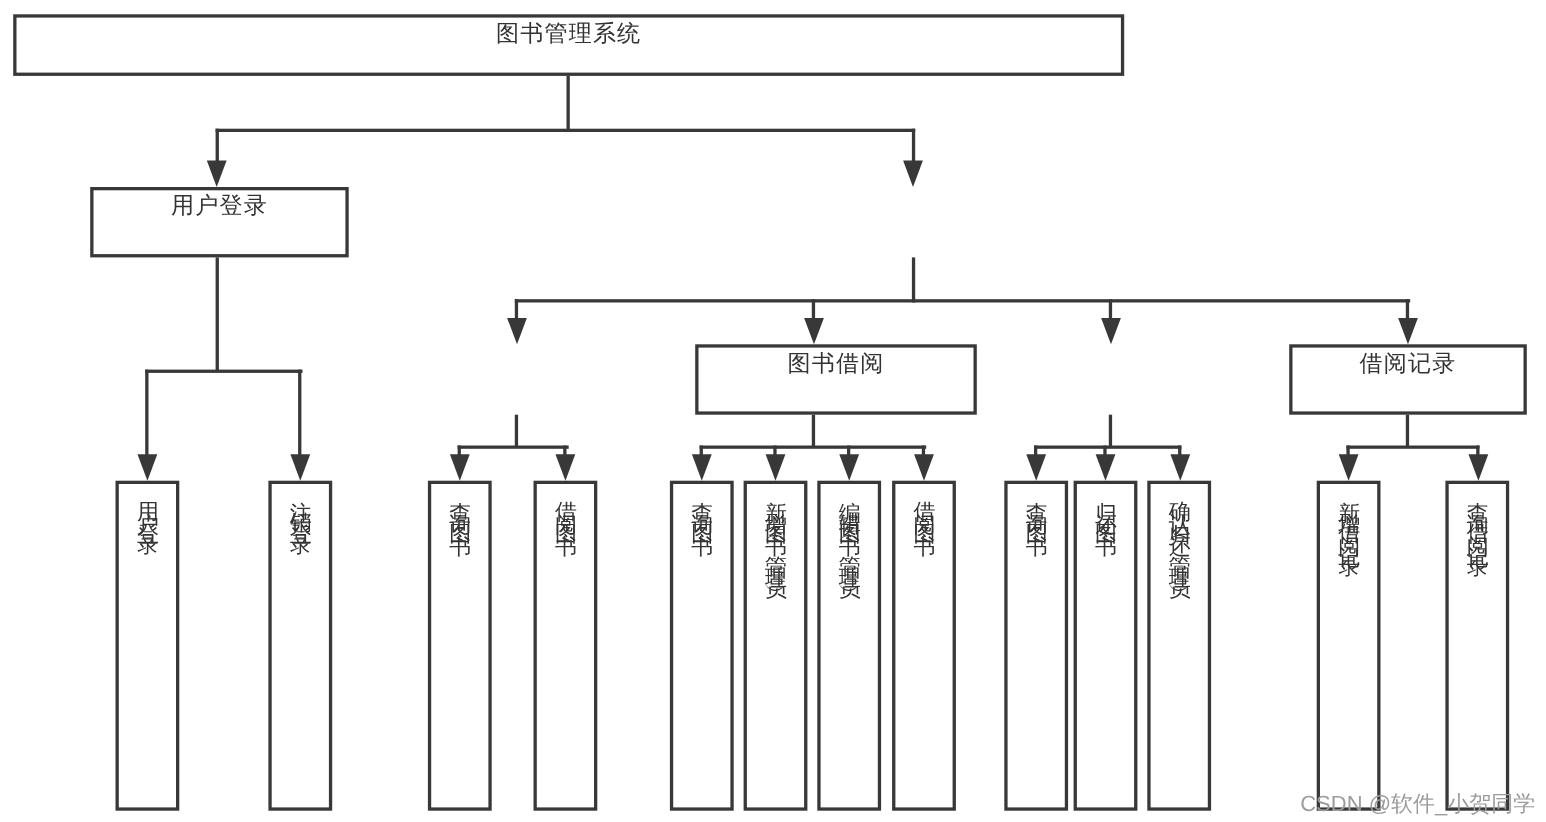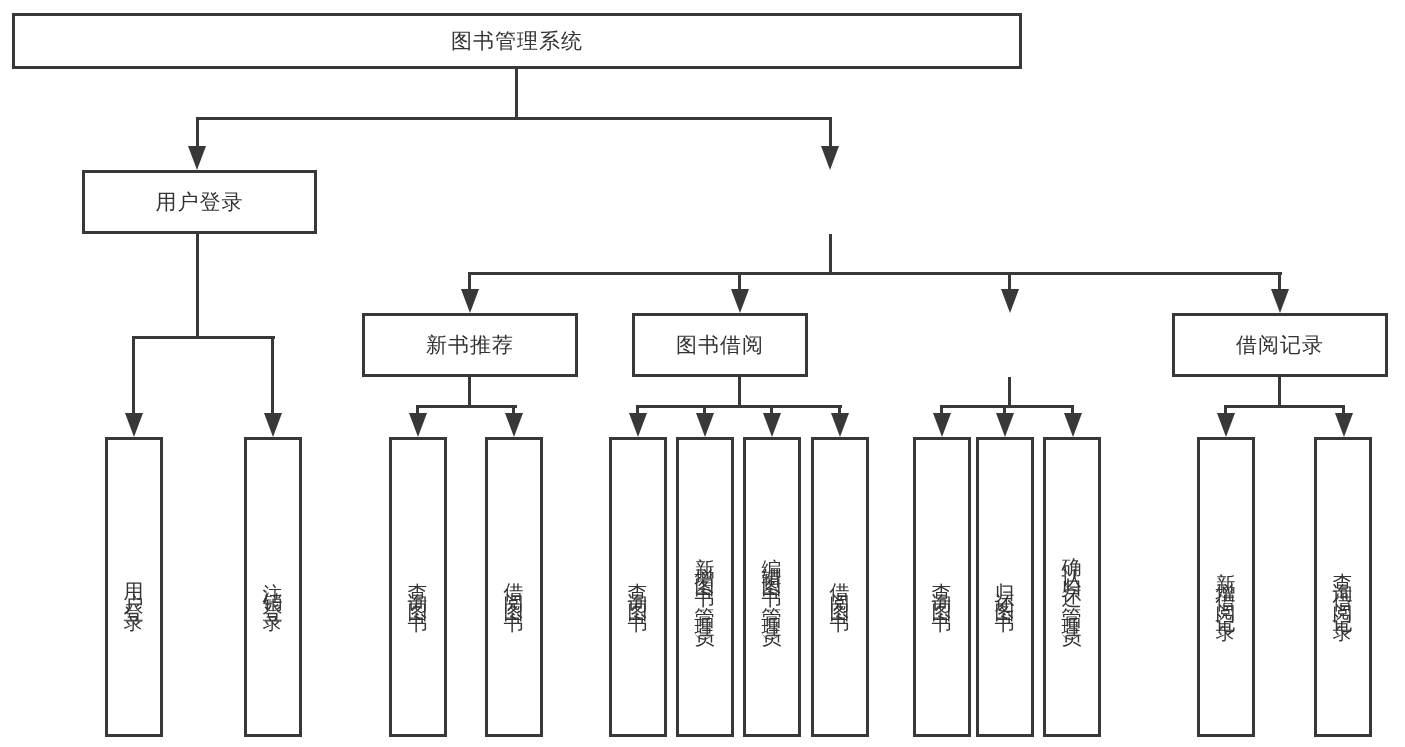--- a/index.html
+++ b/index.html
@@ -14,21 +14,20 @@
     background: #ffffff;
     overflow: hidden;
     font-family: "Liberation Sans", sans-serif;
   }
   .box {
     position: absolute;
     box-sizing: border-box;
     border: 3px solid #383838;
     background: #ffffff;
     display: flex;
-    align-items: center;
     justify-content: center;
     color: #333333;
   }
   .hbox span {
     font-size: 21px;
     letter-spacing: 1px;
     white-space: nowrap;
   }
   .vbox span {
     writing-mode: vertical-rl;
@@ -69,24 +68,21 @@
 <div class="canvas">
 
   <div class="box hbox" style="left:12px; top:13px; width:1010px; height:56px;">
     <span>图书管理系统</span>
   </div>
 
   <div class="box hbox" style="left:82px; top:170px; width:235px; height:64px;">
     <span>用户登录</span>
   </div>
 
-  <div class="box hbox" style="left:362px; top:313px; width:216px; height:64px;">
-    <span>新书推荐</span>
-  </div>
-  <div class="box hbox" style="left:632px; top:313px; width:176px; height:64px;">
+  <div class="box hbox" style="left:632px; top:313px; width:256px; height:64px;">
     <span>图书借阅</span>
   </div>
   <div class="box hbox" style="left:1172px; top:313px; width:216px; height:64px;">
     <span>借阅记录</span>
   </div>
 
   <div class="box vbox" style="left:105px; top:437px; width:58px; height:300px;">
     <span>用户登录</span>
   </div>
   <div class="box vbox" style="left:244px; top:437px; width:58px; height:300px;">
@@ -184,14 +180,15 @@
   <div class="vline" style="left:1071px; top:405px; height:12px;"></div>
   <div class="arrowhead" style="left:1064px; top:413px;"></div>
 
   <div class="vline" style="left:1278px; top:377px; height:30px;"></div>
   <div class="hline" style="left:1224px; top:405px; width:121px;"></div>
   <div class="vline" style="left:1224px; top:405px; height:12px;"></div>
   <div class="arrowhead" style="left:1217px; top:413px;"></div>
   <div class="vline" style="left:1342px; top:405px; height:12px;"></div>
   <div class="arrowhead" style="left:1335px; top:413px;"></div>
 
+  <div class="watermark" style="left:1182px; top:717px;">CSDN @软件_小贺同学</div>
 
 </div>
 
 </body></html>

